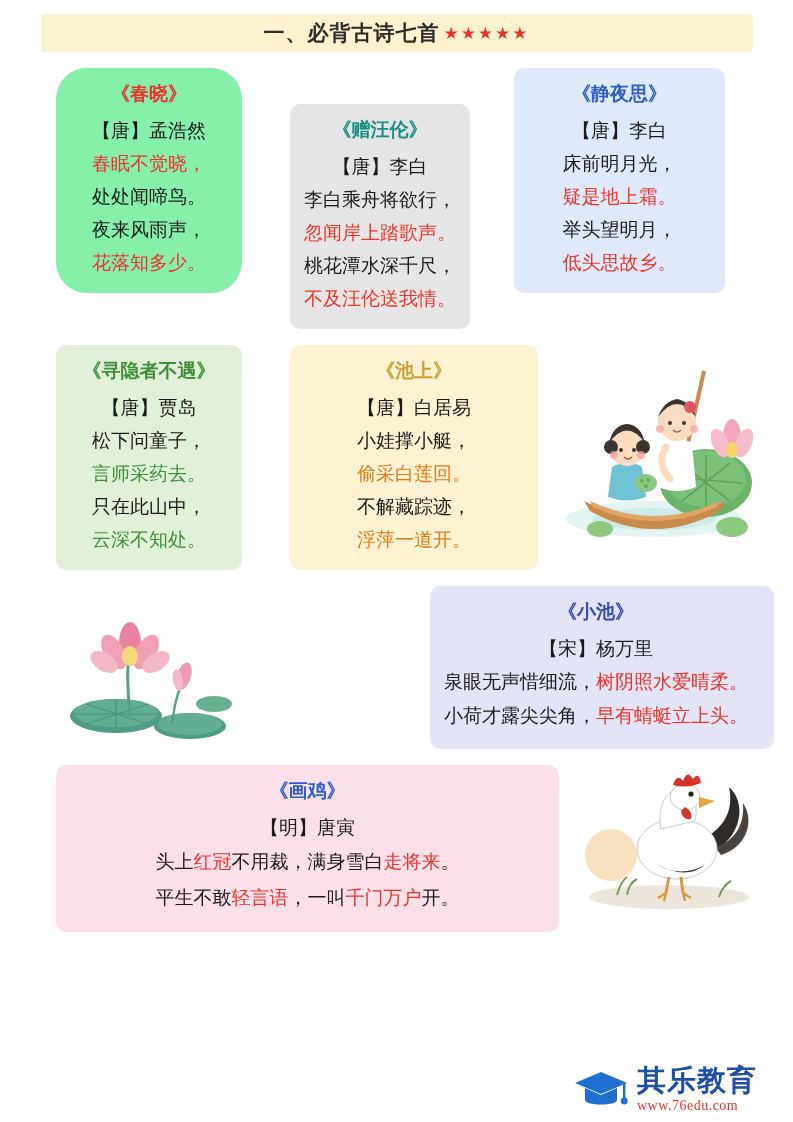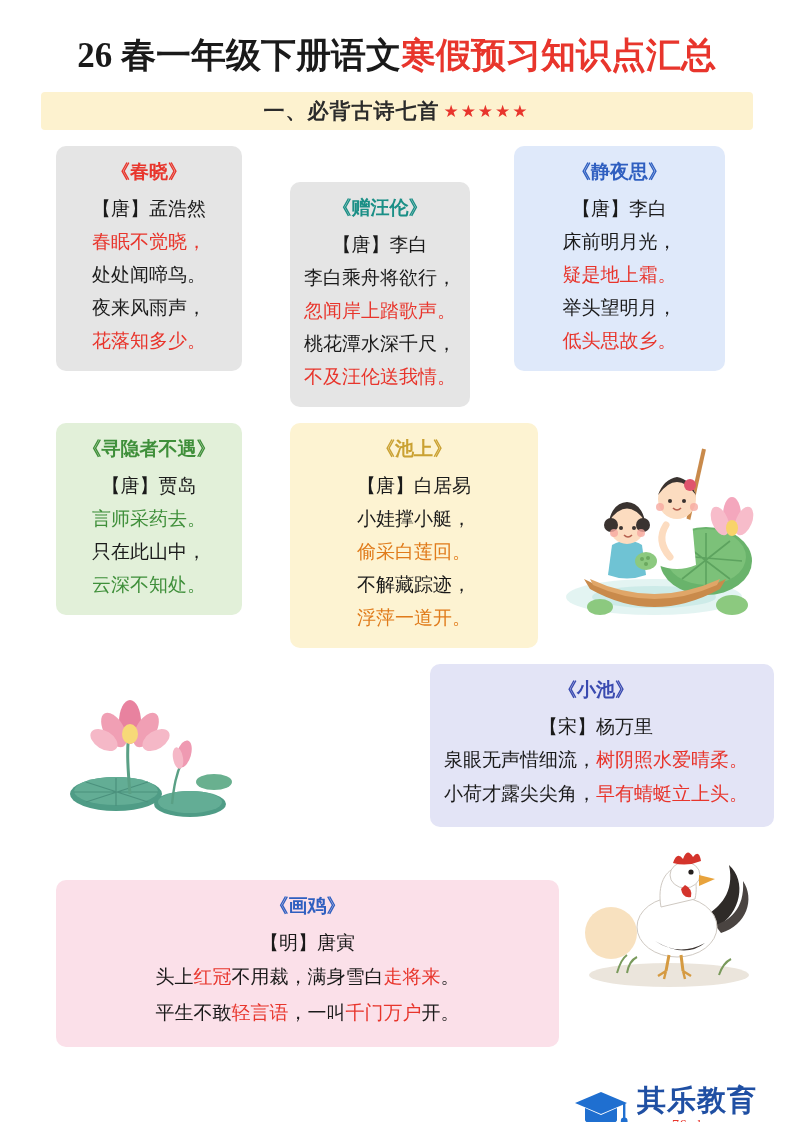--- a/index.html
+++ b/index.html
@@ -84,21 +84,21 @@
   }
   .card .p-line {
     font-size: 19px;
     line-height: 33px;
     white-space: nowrap;
   }
   .dark { color: #1a1a1a; }
   .red { color: #e8352c; }
 
   
-  .card-chunxiao { background: #e5e5e5; width: 186px; margin-left: 22px; }
+  .card-chunxiao { background: #86efac; width: 186px; margin-left: 22px; border-radius: 31px; }
   .card-chunxiao .p-title { color: #e8352c; }
 
   .card-wanglun { background: #e5e5e5; width: 180px; margin-left: 48px; margin-top: 36px; }
   .card-wanglun .p-title { color: #1a8f86; }
   .card-wanglun .red { color: #e8352c; text-align: center; }
 
   .card-jingye { background: #dfe9fa; width: 211px; margin-left: 44px; }
   .card-jingye .p-title { color: #2f5fc0; }
   .card-jingye .red { color: #e8352c; }
 
@@ -120,21 +120,20 @@
   .card-xiaochi .p-title { color: #3a4ab0; }
   .card-xiaochi .p-line { font-size: 19px; line-height: 34px; }
   .card-xiaochi .red { color: #e8352c; }
 
   
   .card-huaji {
     background: #fbe0e9;
     width: 520px;
     margin-left: 22px;
     padding: 12px 14px 16px 14px;
-    margin-top: 37px;
   }
   .card-huaji .p-title { color: #2f5fc0; }
   .card-huaji .p-line { font-size: 19px; line-height: 36px; }
   .card-huaji .red { color: #e8352c; }
 
   
   .illus {
     position: relative;
   }
   .boat-illus {
@@ -186,23 +185,20 @@
     color: #e8352c;
     letter-spacing: 0.5px;
     margin-top: 2px;
   }
 </style>
 </head>
 <body>
 
 <div class="page">
 
-  <div class="title">
-    <span class="t-black">26 春一年级下册语文</span><span class="t-red">寒假预习知识点汇总</span>
-  </div>
 
   <div class="section-band">
     <span class="sec-text">一、必背古诗七首</span>
     <span class="stars">★★★★★</span>
   </div>
 
   <div class="row">
 
     <div class="card card-chunxiao">
       <div class="p-title">《春晓》</div>
@@ -230,20 +226,21 @@
       <div class="p-line dark">举头望明月，</div>
       <div class="p-line red">低头思故乡。</div>
     </div>
   </div>
 
   <div class="row">
 
     <div class="card card-xunyin">
       <div class="p-title">《寻隐者不遇》</div>
       <div class="p-author">【唐】贾岛</div>
+      <div class="p-line dark">松下问童子，</div>
       <div class="p-line green">言师采药去。</div>
       <div class="p-line dark">只在此山中，</div>
       <div class="p-line green">云深不知处。</div>
     </div>
 
     <div class="card card-chishang">
       <div class="p-title">《池上》</div>
       <div class="p-author">【唐】白居易</div>
       <div class="p-line dark">小娃撑小艇，</div>
       <div class="p-line orange">偷采白莲回。</div>

